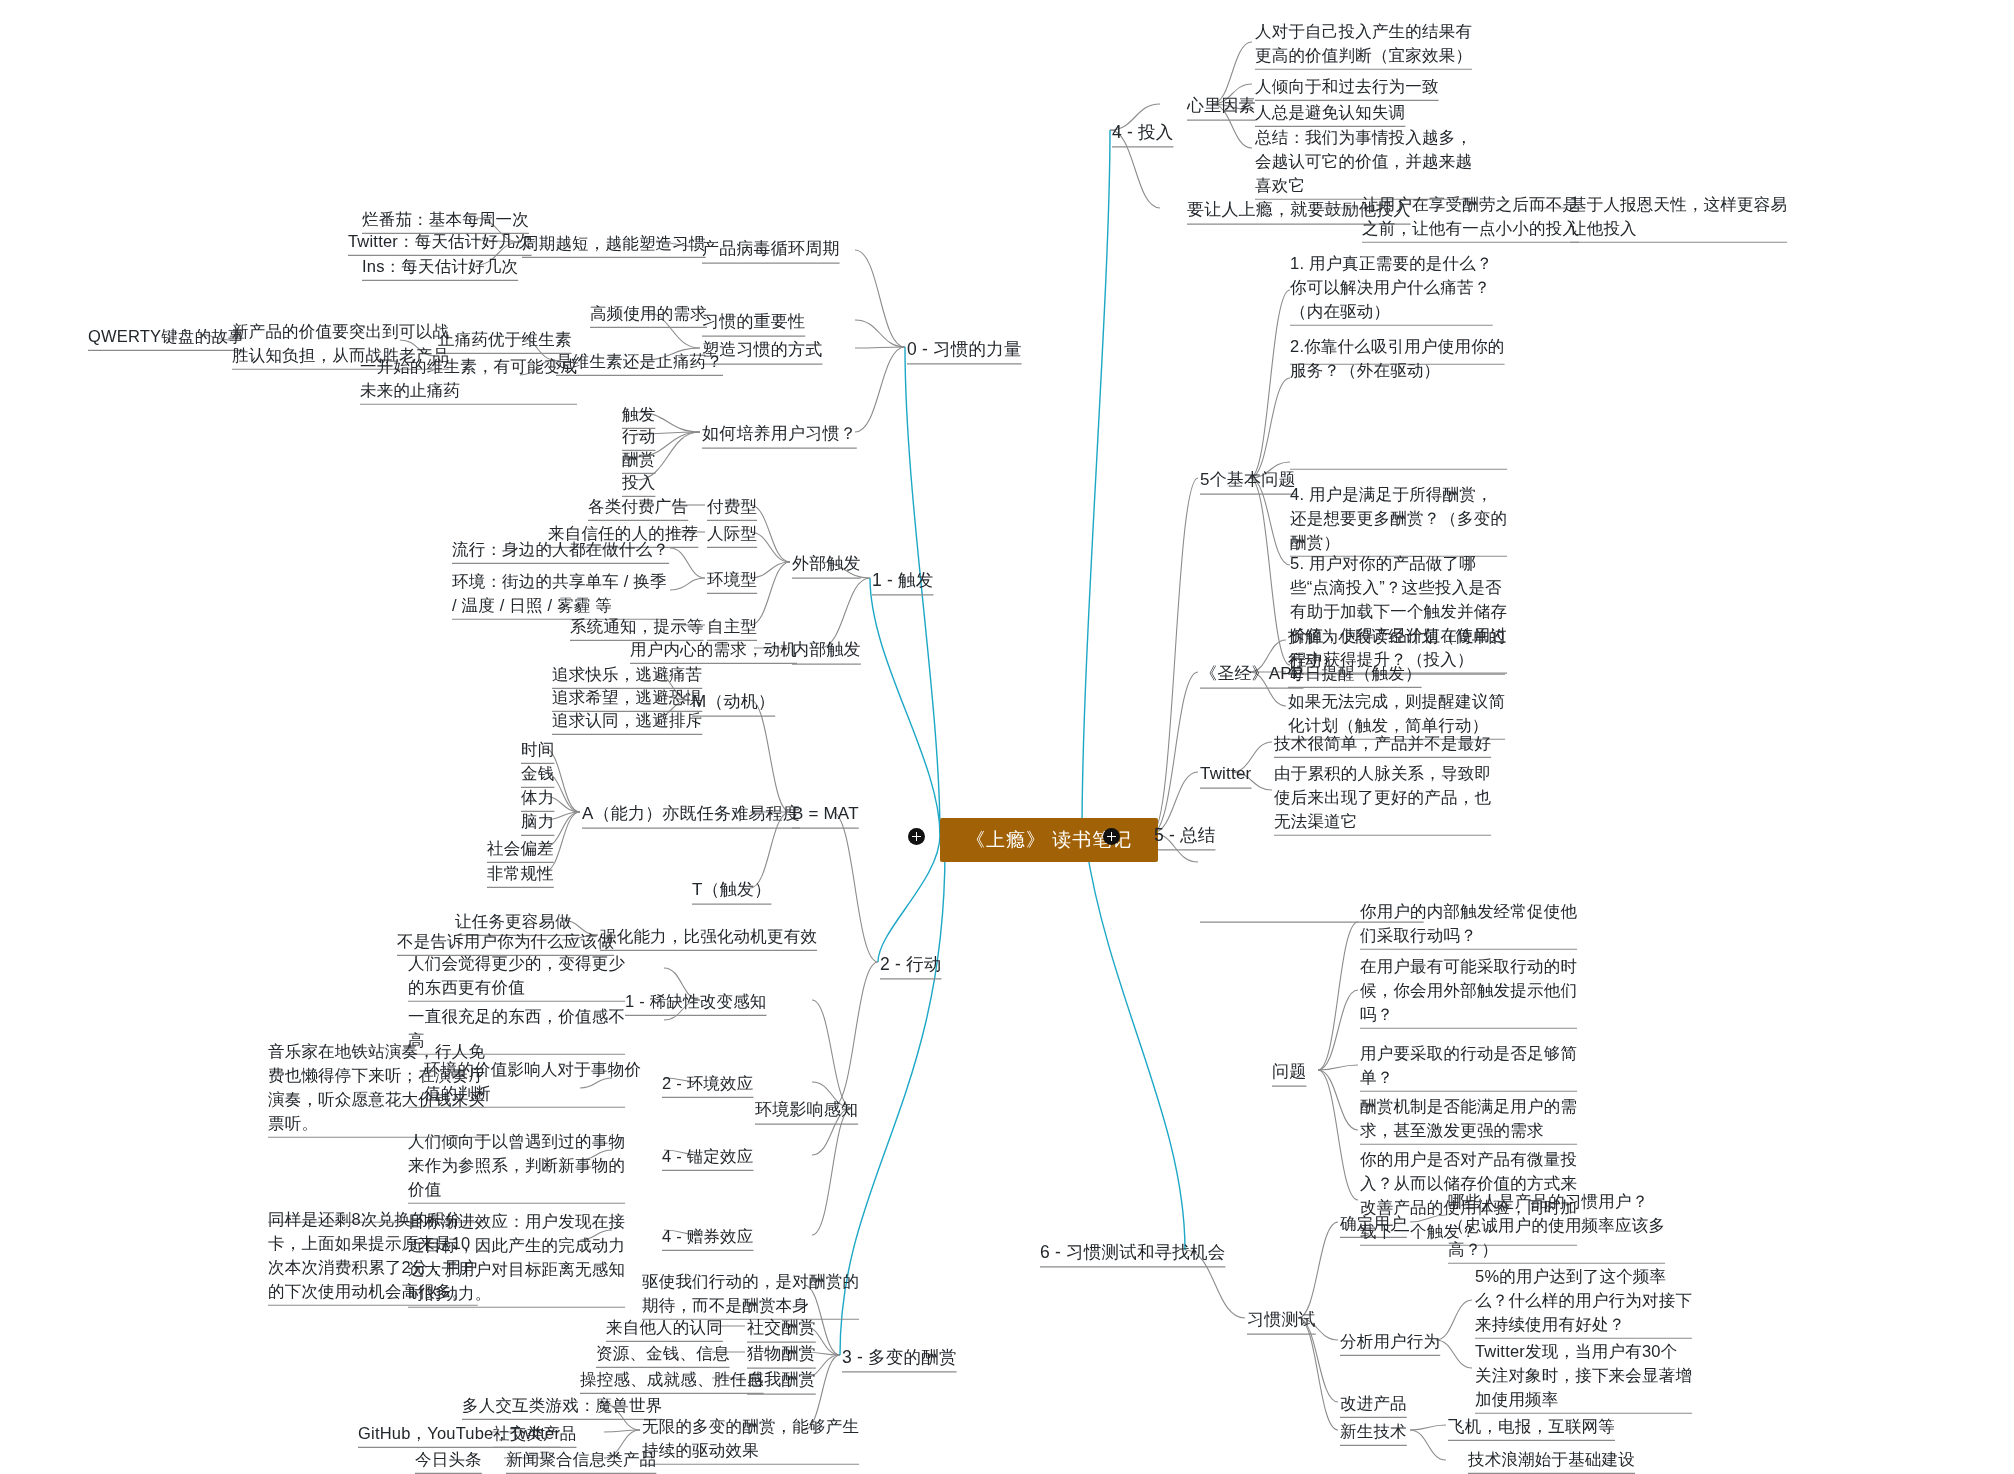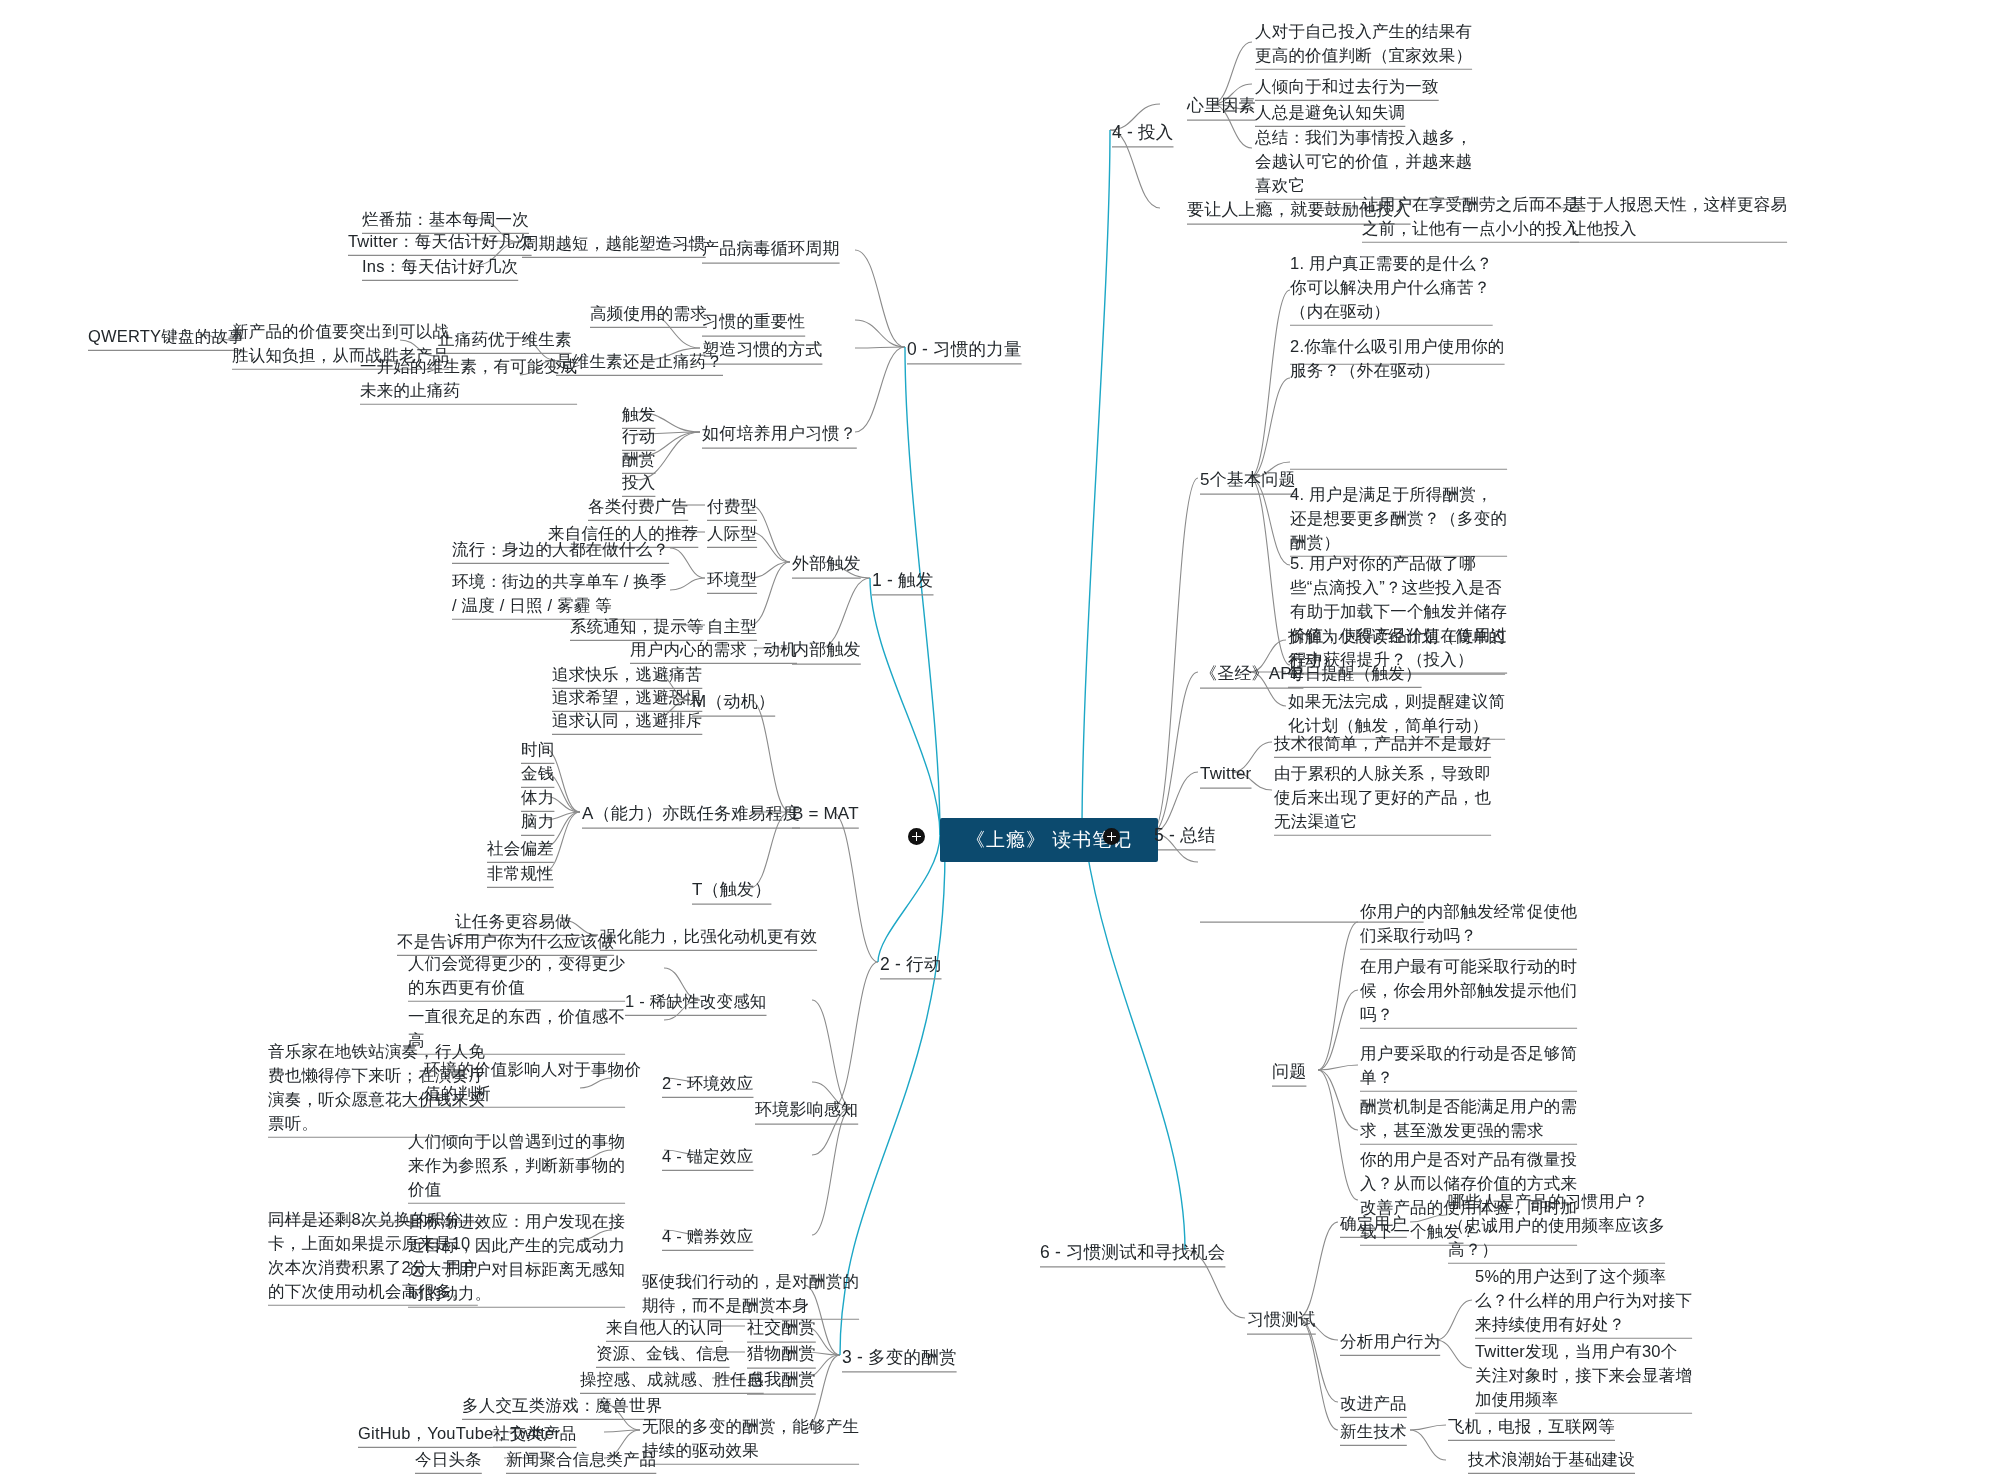--- a/index.html
+++ b/index.html
@@ -21,21 +21,21 @@
     letter-spacing:.2px;
   }
   .node.lvl1{font-size:17.5px;}
   .node.lvl2{font-size:17px;}
   .node.lvl3{font-size:16.5px;}
   .node.left{text-align:left;}
 
   
   #root-node{
     position:absolute;
-    background:#0c4a6e;
+    background:#a16207;
     color:#ffffff;
     font-size:19px;
     letter-spacing:1px;
     padding:9px 26px;
     border-radius:2px;
     white-space:nowrap;
     box-sizing:border-box;
   }
   .collapse-btn{
     position:absolute;

